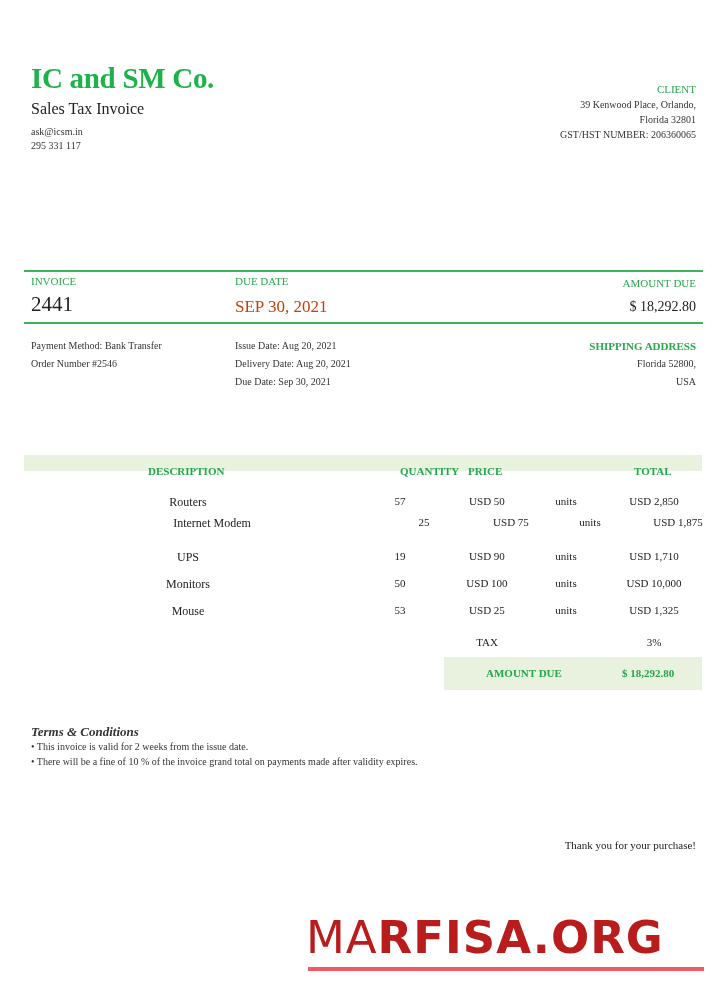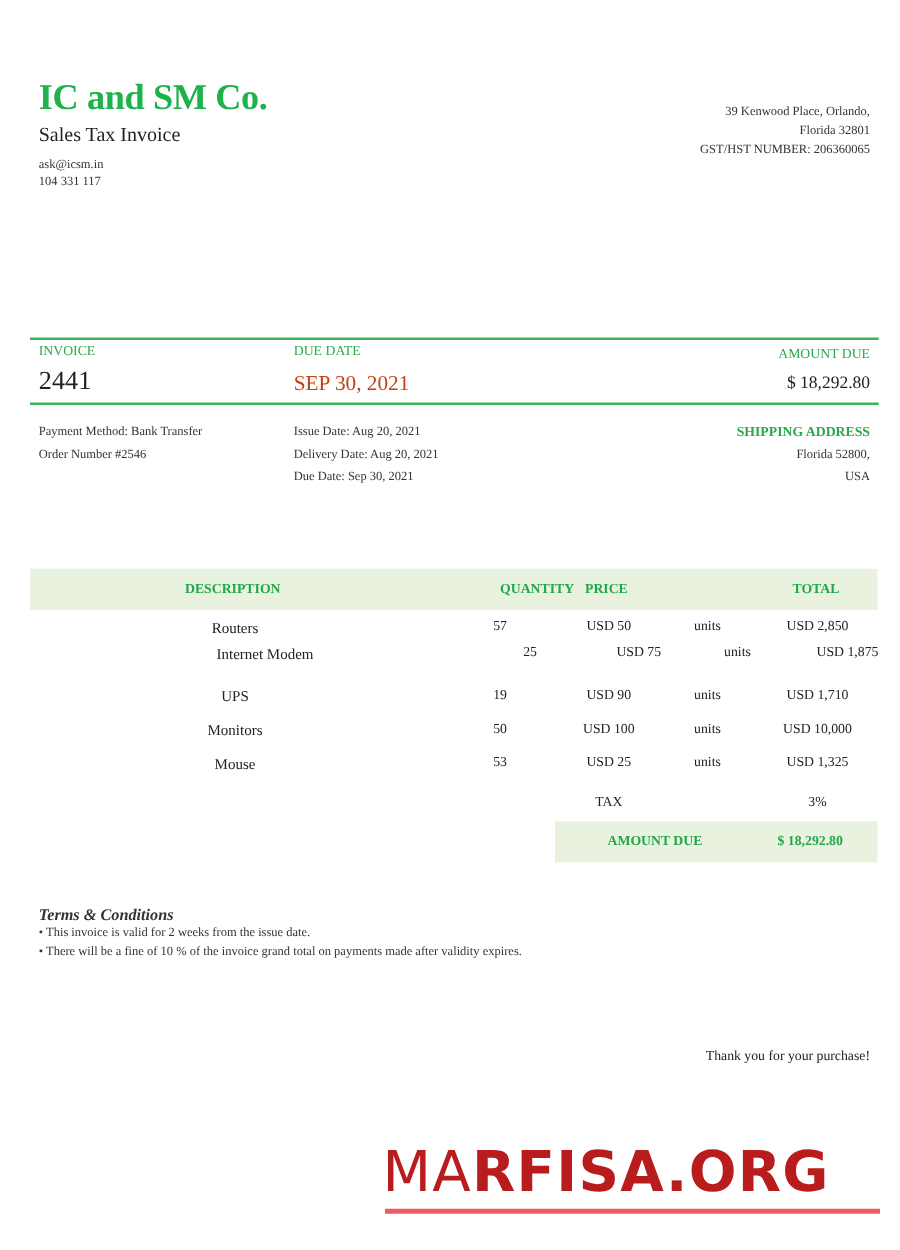--- a/index.html
+++ b/index.html
@@ -12,21 +12,21 @@
     .contact { left: 31px; line-height: 14px; }
     .right { text-align: right; }
     .client-block { right: 24px; top: 82px; width: 260px; text-align: right; font-size: 10px; line-height: 15px; color: #333; }
     .client-label { font-size: 11px; color: #2aa84c; }
     .hline { position: absolute; left: 24px; width: 679px; height: 1.5px; background: #3db35a; }
     .label-green { font-size: 11px; color: #2aa84c; }
     .bigval { font-size: 21px; color: #222; }
     .midval { font-size: 17px; color: #c2410c; }
     .info { font-size: 10px; color: #333; line-height: 18px; }
     .ship-label { font-size: 11px; color: #2aa84c; font-weight: bold; }
-    .table-head { position: absolute; left: 24px; top: 455px; width: 678px; height: 33px; background: #e9f2df; }
+    .table-head { position: absolute; left: 24px; top: 455px; width: 678px; height: 16px; background: #e9f2df; }
     .th { position: absolute; top: 10px; font-size: 11px; font-weight: bold; color: #22a84a; }
     .row { position: absolute; left: 0; width: 720px; height: 27px; font-size: 11px; color: #222; }
     .cell { position: absolute; top: 0; }
     .desc { left: 108px; width: 160px; text-align: center; font-size: 12px; }
     .qty { left: 380px; width: 40px; text-align: center; }
     .price { left: 455px; width: 64px; text-align: center; }
     .unit { left: 540px; width: 52px; text-align: center; }
     .total { left: 612px; width: 84px; text-align: center; }
     .amount-band { position: absolute; left: 444px; top: 657px; width: 258px; height: 33px; background: #e9f2df; }
     .amount-band .lbl { position: absolute; left: 42px; top: 10px; font-size: 11px; font-weight: bold; color: #22a84a; }
@@ -38,23 +38,24 @@
     .watermark b { font-weight: bold; }
     .watermark .thin { font-weight: normal; }
     .wm-underline { left: 308px; top: 967px; width: 396px; height: 4px; background: #f05a63; }
   </style>
 </head>
 <body>
 
 <div class="abs company">IC and SM Co.</div>
 <div class="abs subtitle">Sales Tax Invoice</div>
 <div class="abs contact small" style="top:125px;">ask@icsm.in</div>
-<div class="abs contact small" style="top:139px;">104 331 117</div>
+<div class="abs contact small" style="top:139px;">295 331 117</div>
 
 <div class="abs client-block">
+  <div class="client-label">CLIENT</div>
   <div>39 Kenwood Place, Orlando,</div>
   <div>Florida 32801</div>
   <div>GST/HST NUMBER: 206360065</div>
 </div>
 
 <div class="hline" style="top:270px;"></div>
 <div class="abs label-green" style="left:31px; top:275px;">INVOICE</div>
 <div class="abs bigval" style="left:31px; top:292px;">2441</div>
 <div class="abs label-green" style="left:235px; top:275px;">DUE DATE</div>
 <div class="abs midval" style="left:235px; top:297px;">SEP 30, 2021</div>

